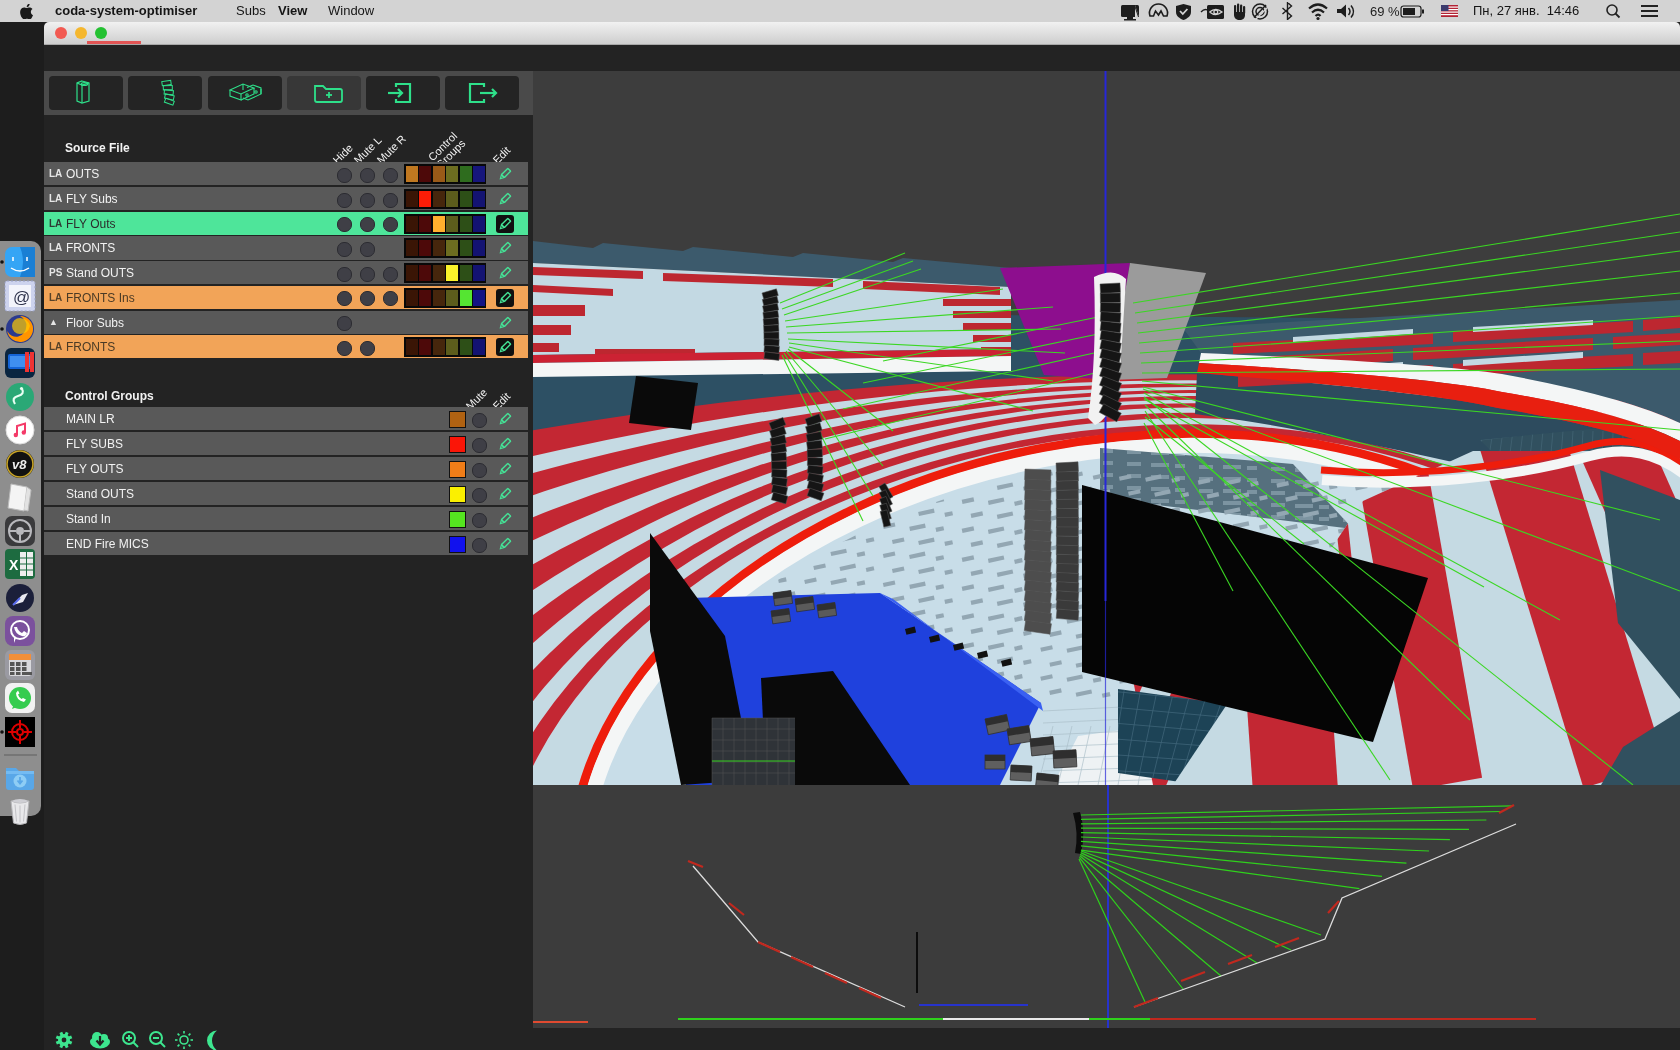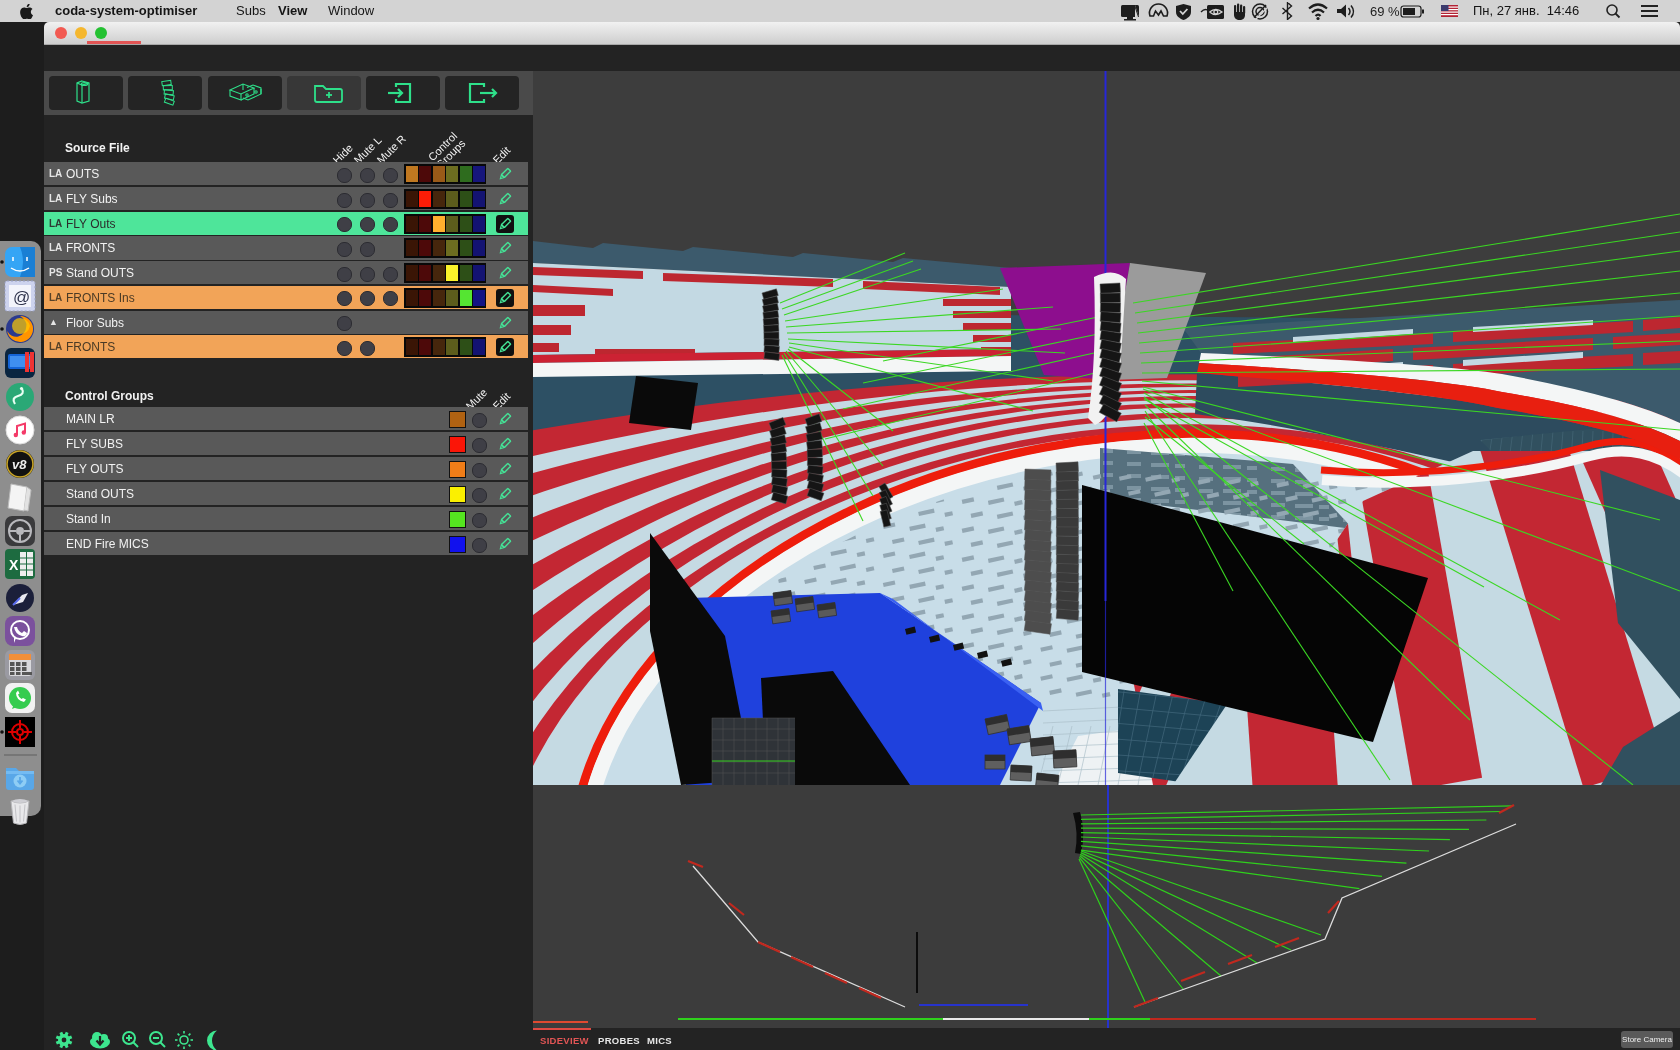--- a/index.html
+++ b/index.html
@@ -1617,20 +1617,13 @@
       <line x1="966" y1="28" x2="981" y2="20" stroke="#c2281e" stroke-width="2.2"></line>
       <line x1="384" y1="147" x2="384" y2="208" stroke="#0c0c0c" stroke-width="2"></line>
       <line x1="386" y1="220" x2="495" y2="220" stroke="#2733cc" stroke-width="2"></line>
       <line x1="145" y1="234" x2="410" y2="234" stroke="#2fd11c" stroke-width="2"></line>
       <line x1="410" y1="234" x2="556" y2="234" stroke="#e8e8e8" stroke-width="2"></line>
       <line x1="556" y1="234" x2="617" y2="234" stroke="#2fd11c" stroke-width="2"></line>
       <line x1="617" y1="234" x2="1003" y2="234" stroke="#c2281e" stroke-width="2"></line>
       <line x1="0" y1="237" x2="55" y2="237" stroke="#e04a30" stroke-width="2"></line>
     </svg>
 
- <div class="abs" id="btmbar">
-   <div style="position:absolute;left:0;top:0;width:58px;height:2px;background:#e04a42;"></div>
-   <div class="btab" style="left:7px;color:#e25555;">SIDEVIEW</div>
-   <div class="btab" style="left:65px;">PROBES</div>
-   <div class="btab" style="left:114px;">MICS</div>
-   <div id="storecam">Store Camera</div>
- </div>
 </div>
 
 </body></html>

